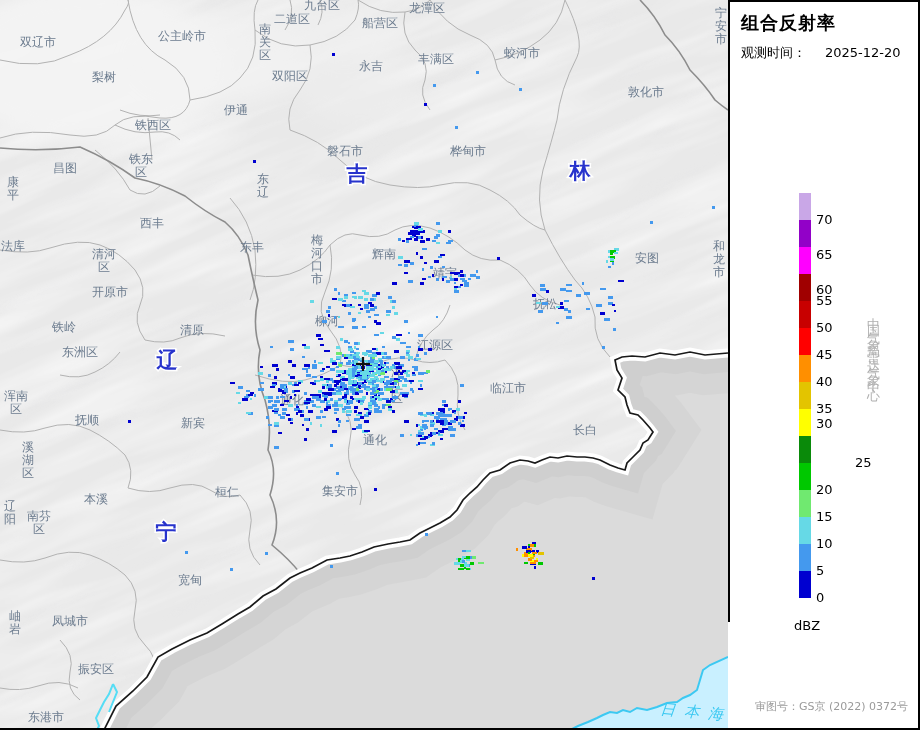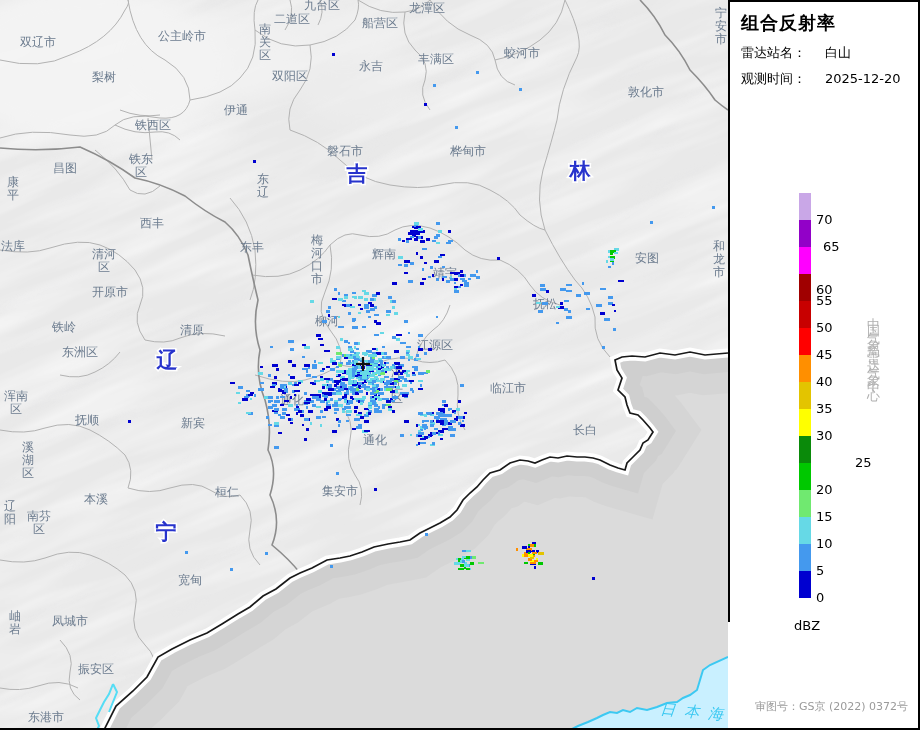--- a/index.html
+++ b/index.html
@@ -1324,24 +1324,20 @@
       <g id="radarCross" stroke="#111" stroke-width="2.2">
           <line x1="356" y1="364" x2="370" y2="364"></line>
           <line x1="363" y1="357" x2="363" y2="371"></line>
         </g>
     </svg>
   </div>
 
   <div id="panel">
     <div class="p-title">组合反射率</div>
 
-    <div class="p-row">
-      <span class="lab">雷达站名：</span>
-      <span class="val">白山</span>
-    </div>
     <div class="p-row" style="margin-bottom:18px">
       <span class="lab">观测时间：</span>
       <span class="val">2025-12-20</span>
     </div>
 
     <div id="colorbar">
         <div class="cb-cell" style="height: 27px; background: rgb(201, 167, 231);"></div>
         <div class="cb-cell" style="height: 27px; background: rgb(146, 1, 200);"></div>
         <div class="cb-cell" style="height: 27px; background: rgb(255, 0, 255);"></div>
         <div class="cb-cell" style="height: 27px; background: rgb(160, 0, 0);"></div>
@@ -1355,28 +1351,28 @@
         <div class="cb-cell" style="height: 27px; background: rgb(112, 233, 112);"></div>
         <div class="cb-cell" style="height: 27px; background: rgb(102, 217, 230);"></div>
         <div class="cb-cell" style="height: 27px; background: rgb(68, 153, 238);"></div>
         <div class="cb-cell" style="height: 27px; background: rgb(0, 0, 208);"></div>
       </div>
     <div class="cb-unit">dBZ</div>
 
     <div id="watermark">中国气象局雷达气象中心</div>
     <div id="footer">审图号：GS京 (2022) 0372号</div>
   <span class="cb-tick" style="top: 218px;">70</span>
-      <span class="cb-tick" style="top: 245px; margin-left: 7px;">65</span>
+      <span class="cb-tick" style="top: 253px;">65</span>
       <span class="cb-tick" style="top: 288px;">60</span>
       <span class="cb-tick" style="top: 299px;">55</span>
       <span class="cb-tick" style="top: 326px;">50</span>
       <span class="cb-tick" style="top: 353px;">45</span>
       <span class="cb-tick" style="top: 380px;">40</span>
       <span class="cb-tick" style="top: 407px;">35</span>
-      <span class="cb-tick" style="top: 434px;">30</span>
+      <span class="cb-tick" style="top: 422px;">30</span>
       <span class="cb-tick" style="top: 461px; margin-left: 39px;">25</span>
       <span class="cb-tick" style="top: 488px;">20</span>
       <span class="cb-tick" style="top: 515px;">15</span>
       <span class="cb-tick" style="top: 542px;">10</span>
       <span class="cb-tick" style="top: 569px;">5</span>
       <span class="cb-tick" style="top: 596px;">0</span>
     </div>
 </div>
 
 </body></html>

